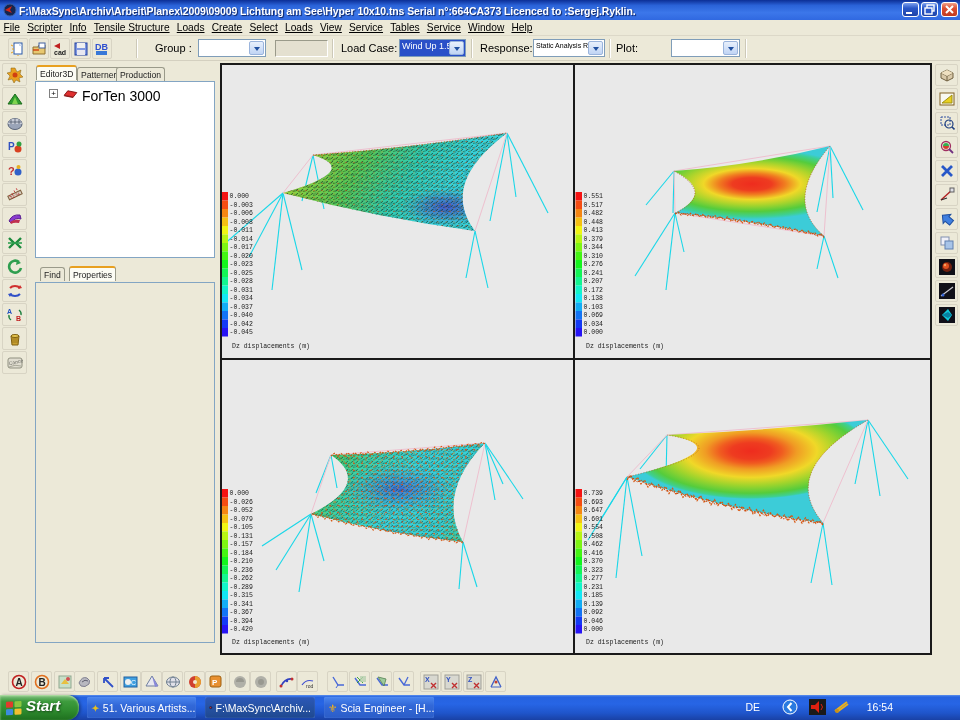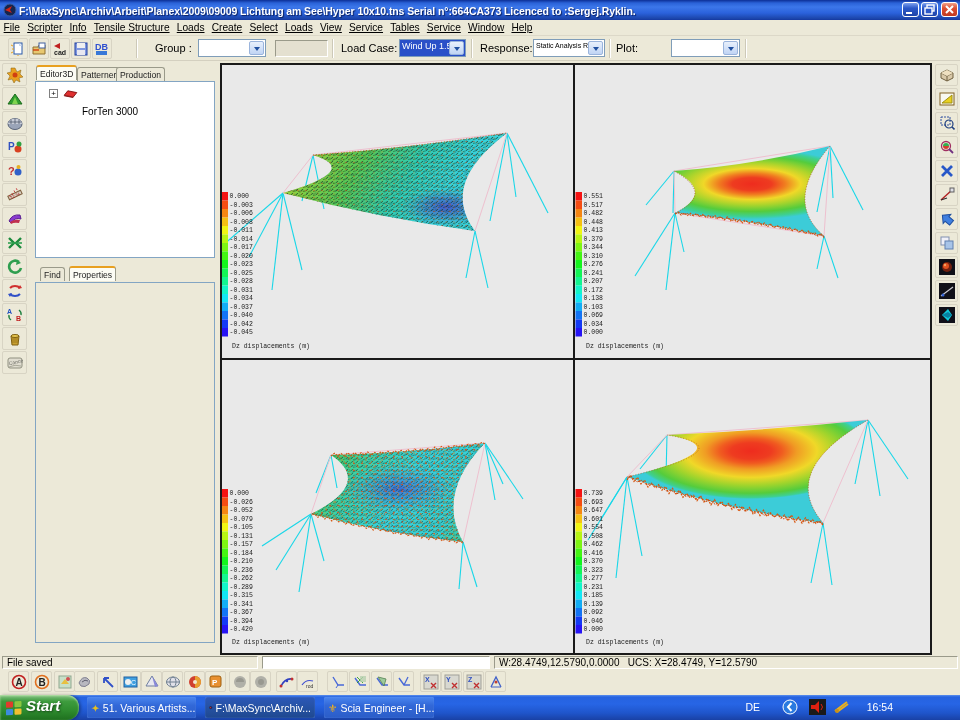--- a/index.html
+++ b/index.html
@@ -1,17 +1,17 @@
 <!DOCTYPE html>
 <html><head><meta charset="utf-8"><style>
 * {margin:0;padding:0;box-sizing:border-box}
 body {width:960px;height:720px;font-family:"Liberation Sans",sans-serif;overflow:hidden;background:#ece9d8}
 #screen {position:relative;width:960px;height:720px}
 .vt {font-family:"Liberation Mono",monospace;font-size:6.5px;fill:#1a1a1a}
-#titlebar {position:absolute;left:0;top:0;width:960px;height:20px;
+#titlebar {position:absolute;left:0;top:0;width:960px;height:36px;
  background:linear-gradient(180deg,#0c2f96 0%,#2a62d8 15%,#3c77ea 35%,#2b62dc 65%,#1c46ac 92%,#1538a0 100%);}
 #titlebar .txt {position:absolute;left:19px;top:5px;color:#fff;font-weight:bold;font-size:10.5px;letter-spacing:-0.1px;white-space:nowrap;text-shadow:1px 1px 1px #0a2060}
 .wbtn {position:absolute;top:2px;width:17px;height:15px;border-radius:3px;border:1px solid #fff;
  font-size:10px;color:#fff;text-align:center;line-height:13px;font-weight:bold}
 #menubar {position:absolute;left:0;top:20px;width:960px;height:16px;background:#ece9d8;font-size:10.2px;color:#000;border-bottom:1px solid #dcd8c8}
 #menubar span {display:inline-block;padding:2px 3.6px 0 3.6px;text-decoration:underline;}
 #toolbar1 {position:absolute;left:0;top:36px;width:960px;height:25px;background:#ece9d8;border-bottom:1px solid #d4d0c0}
 .ibtn {position:absolute;display:flex;align-items:center;justify-content:center;background:#ece9d8;border:1px solid #d8d4c4;border-radius:2px}
 .tlabel {position:absolute;top:6px;font-size:11px;color:#000}
 .combo {position:absolute;top:3px;height:18px;background:#fff;border:1px solid #7f9db9;font-size:10px}
@@ -207,21 +207,21 @@
 <div id="leftpanel">
  <div class="tab act" style="left:6px;top:3px">Editor3D</div>
  <div class="tab" style="left:47px;top:5px">Patterner</div>
  <div class="tab" style="left:86px;top:5px">Production</div>
  <div class="treebox" style="left:5px;top:19px;width:180px;height:177px">
    <div style="position:absolute;left:13px;top:7px;width:9px;height:9px;border:1px solid #808080;font-size:8px;line-height:7px;text-align:center">+</div>
    <svg style="position:absolute;left:27px;top:7px" width="15" height="9" viewBox="0 0 16 10">
           <path d="M1 7 L5 2 L15 4 L11 9Z" fill="#e03030" stroke="#801010"></path>
           <path d="M1 7 L11 9 L11 10 L1 8Z" fill="#901818"></path>
         </svg>
-   <div style="position:absolute;left:46px;top:24px;font-size:10px">ForTen 3000</div>
+   <div style="position:absolute;left:46px;top:6px;font-size:14px">ForTen 3000</div>
  </div>
  <div class="tab" style="left:10px;top:205px">Find</div>
  <div class="tab act" style="left:39px;top:204px">Properties</div>
  <div class="treebox" style="left:5px;top:220px;width:180px;height:361px;background:#ece9d8"></div>
 </div>
 
 <svg id="vp" width="712" height="592" viewBox="220 63 712 592" style="position:absolute;left:220px;top:63px" shape-rendering="auto" text-rendering="optimizeSpeed">
 
 <defs>
 <pattern id="vec" width="5" height="4" patternUnits="userSpaceOnUse">
@@ -600,25 +600,20 @@
       </div>
 <div class="ibtn" style="left:1px;top:242px;width:23px;height:22px;">
         <svg width="16" height="16" viewBox="0 0 16 16">
           <rect x="0" y="0" width="16" height="16" fill="#101018"></rect>
           <path d="M3 8 L9 2 L13 8 L9 14Z" fill="#10c8d8"></path>
           <path d="M3 8 L9 5 L13 8 L9 11Z" fill="#0880a0"></path>
         </svg>
       </div>
     </div>
 
-<div id="statusbar">
- <div class="sunk" style="left:2px;width:256px">File saved</div>
- <div class="sunk" style="left:262px;width:228px;background:#fff"></div>
- <div class="sunk" style="left:494px;width:464px">W:28.4749,12.5790,0.0000&nbsp;&nbsp; UCS: X=28.4749, Y=12.5790</div>
-</div>
 
 <div id="toolbar2">
       <div class="ibtn" style="left:8px;top:2px;width:21px;height:21px;">
         <svg width="16" height="16" viewBox="0 0 16 16">
           <circle cx="8" cy="8" r="6.5" fill="none" stroke="#c02020" stroke-width="1.6"></circle>
           <text x="4.5" y="11.5" font-size="10" font-weight="bold" fill="#202020" font-family="Liberation Sans">A</text>
         </svg>
       </div>
 <div class="ibtn" style="left:31px;top:2px;width:21px;height:21px;">
         <svg width="16" height="16" viewBox="0 0 16 16">

